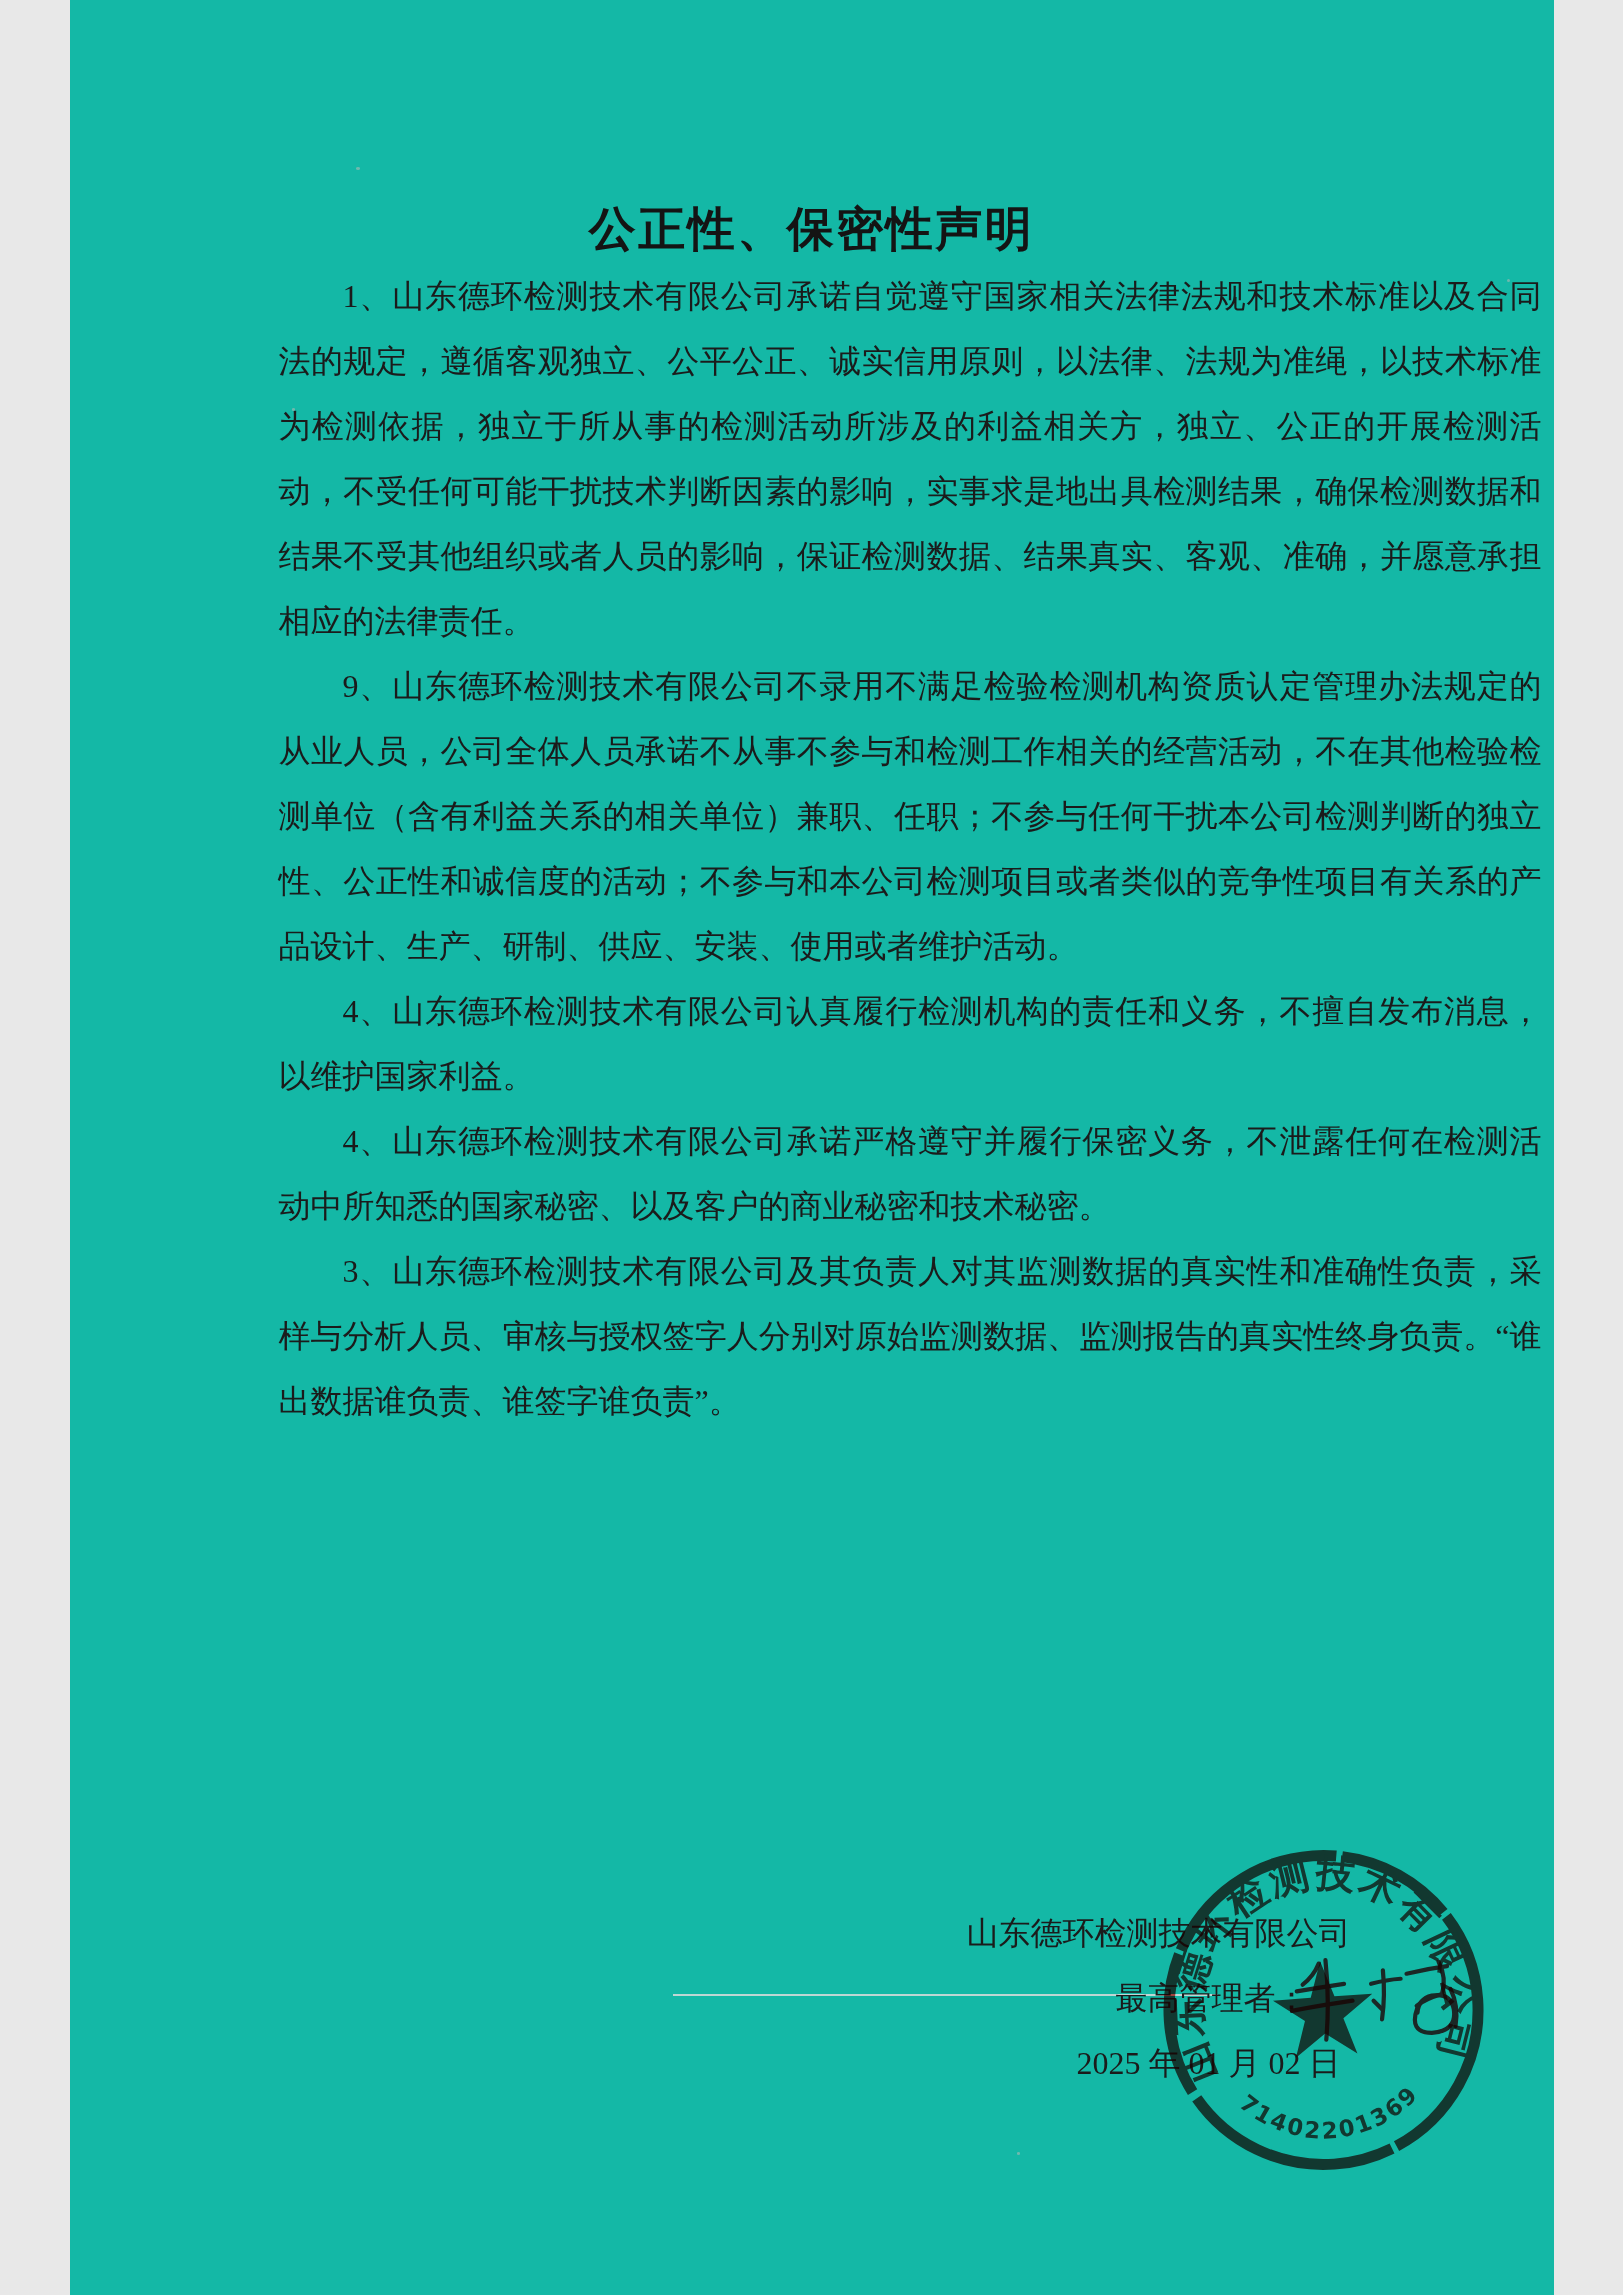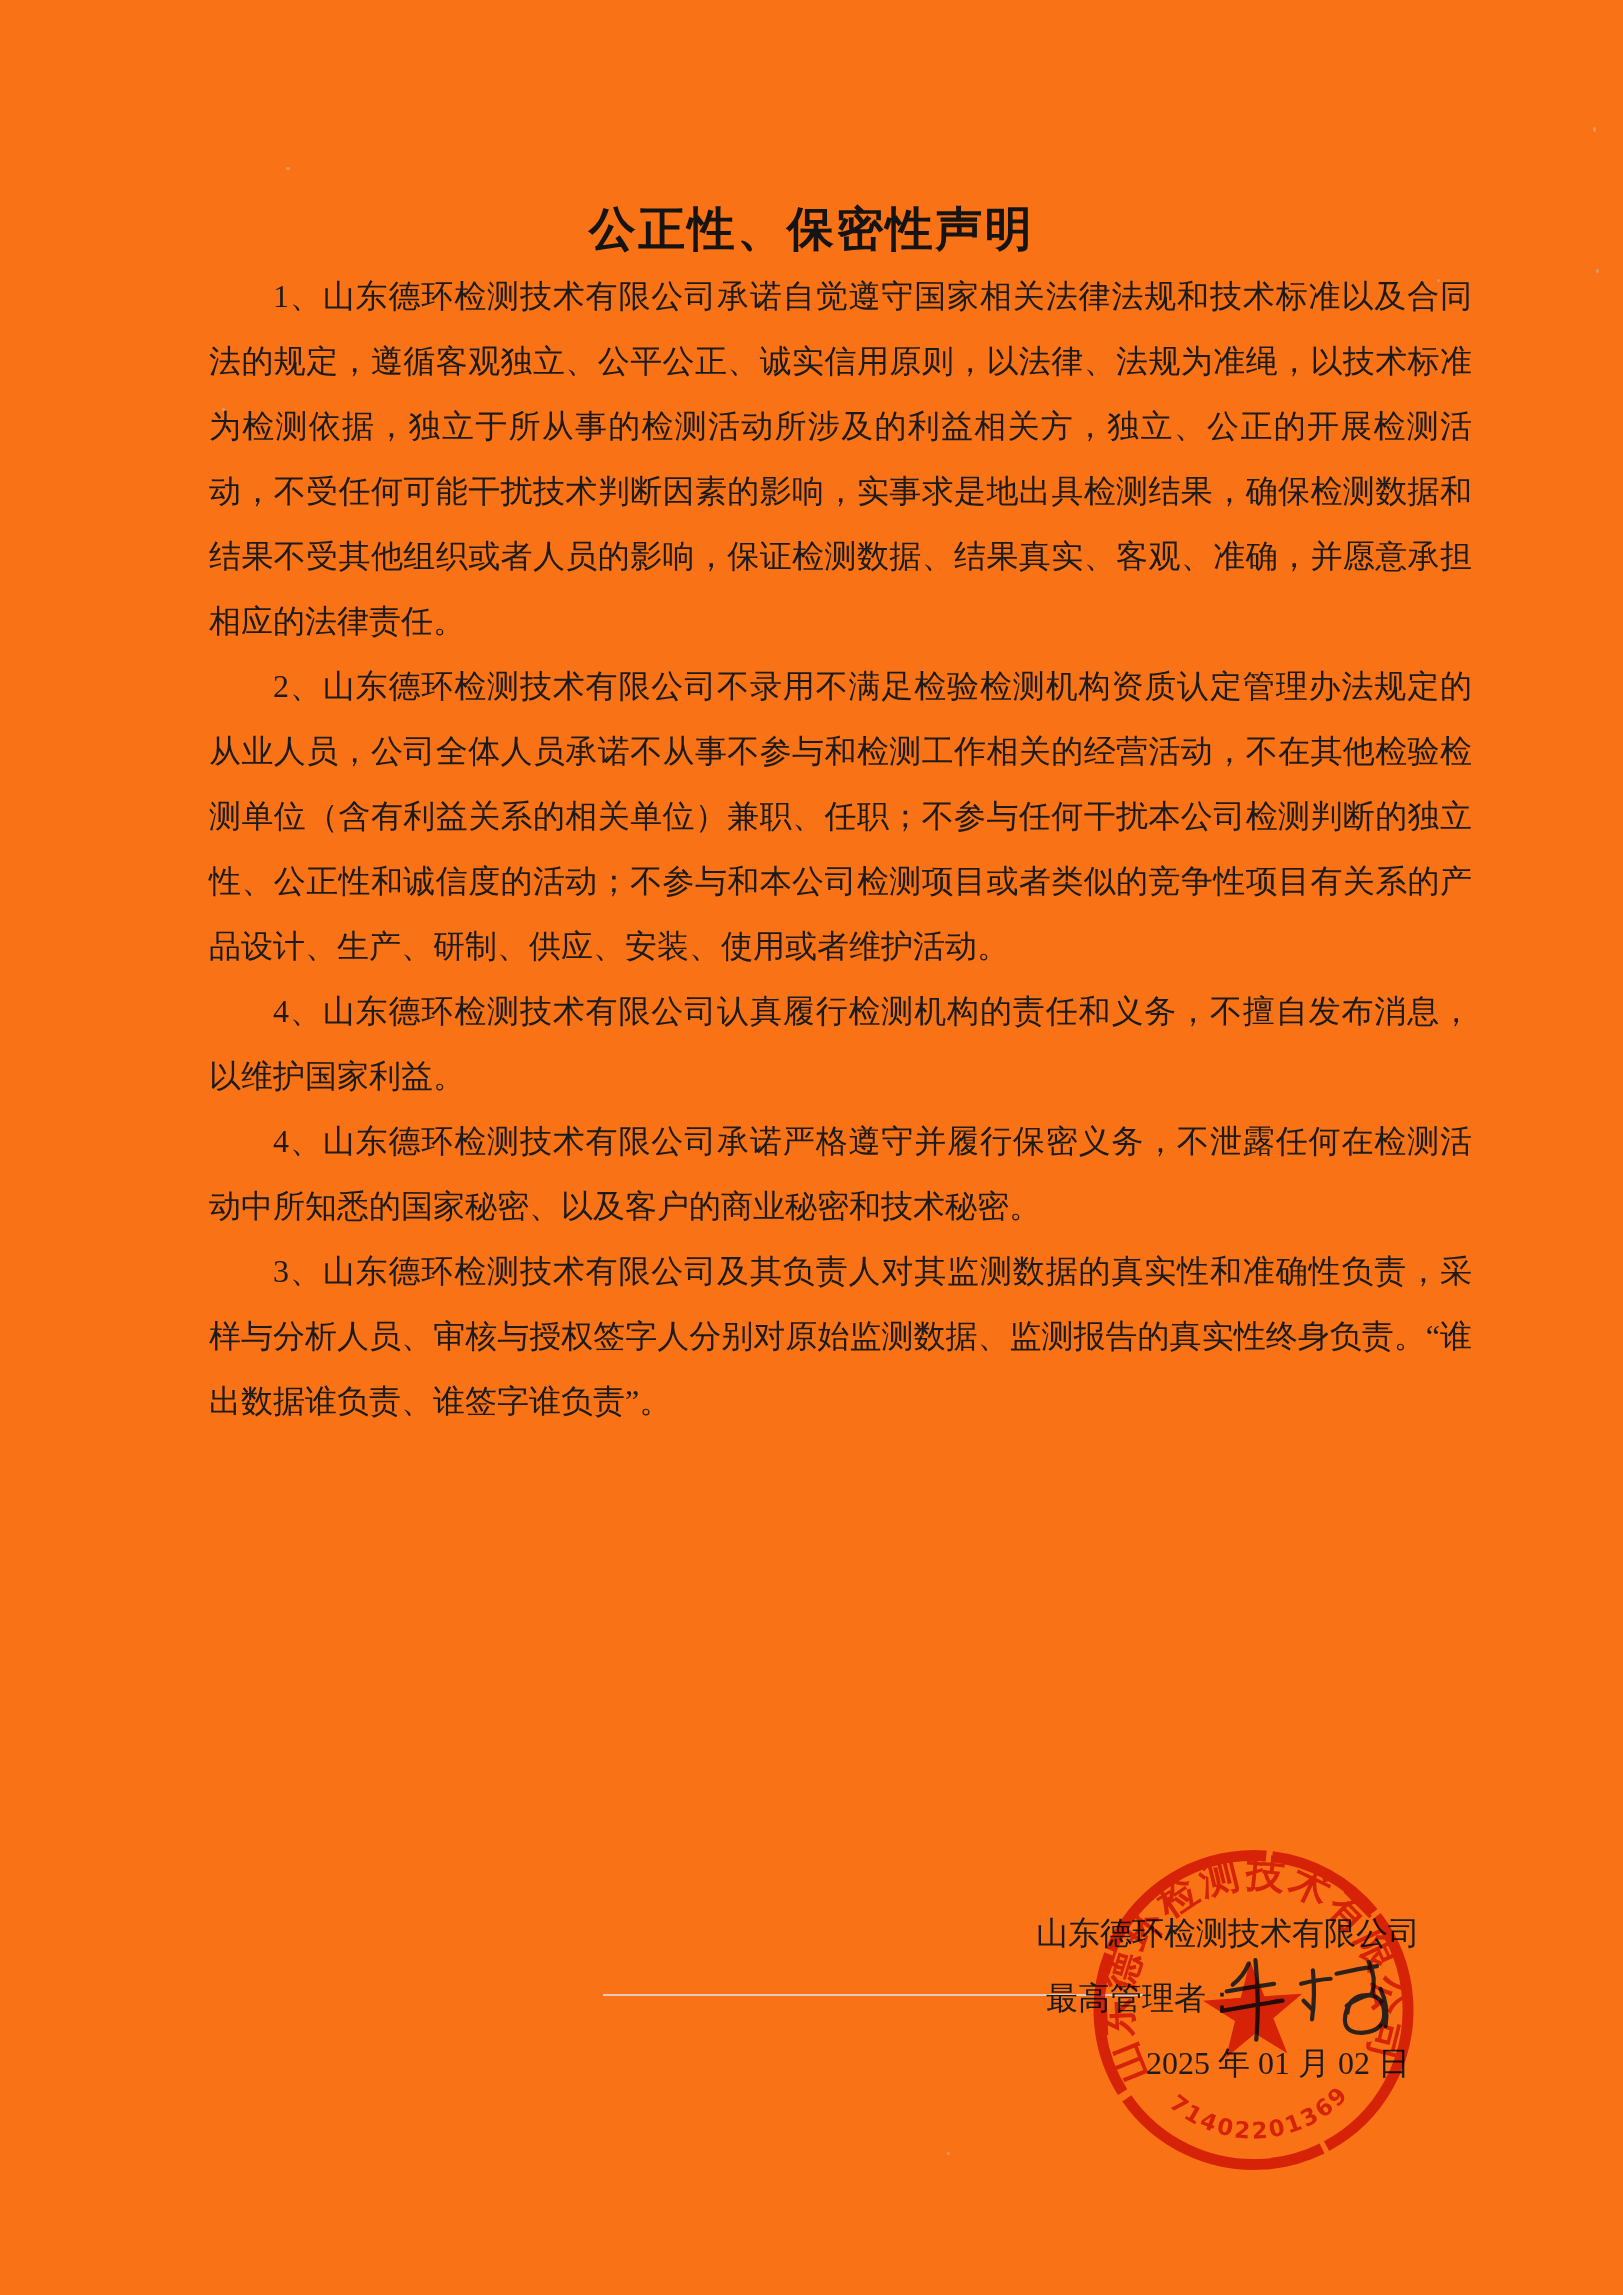--- a/index.html
+++ b/index.html
@@ -1,20 +1,20 @@
 <!DOCTYPE html>
 <html style="font-size:13.5px"><head>
 <meta charset="utf-8">
 <style>
   html,body{margin:0;padding:0;background:#e8e8e8;}
   .page{
     position:relative;
-    width:1623px;height:2295px;
+    width:1484px;height:2295px;
     margin:0 auto;
-    background:#f97316;
+    background:#14b8a6;
     overflow:hidden;
     font-family:"Liberation Serif","DejaVu Serif",serif;
     color:#1b1b1b;
   }
   .doc-title{
     position:absolute;top:167px;left:0;right:0;
     text-align:center;
     font-size:47px;font-weight:bold;
     letter-spacing:2.5px;
     color:#141414;
@@ -62,21 +62,21 @@
 </style>
 </head>
 <body>
 
 <div class="page">
 
   <h1 class="doc-title">公正性、保密性声明</h1>
 
   <div class="doc-body">
     <p>1、山东德环检测技术有限公司承诺自觉遵守国家相关法律法规和技术标准以及合同法的规定，遵循客观独立、公平公正、诚实信用原则，以法律、法规为准绳，以技术标准为检测依据，独立于所从事的检测活动所涉及的利益相关方，独立、公正的开展检测活动，不受任何可能干扰技术判断因素的影响，实事求是地出具检测结果，确保检测数据和结果不受其他组织或者人员的影响，保证检测数据、结果真实、客观、准确，并愿意承担相应的法律责任。</p>
-    <p>2、山东德环检测技术有限公司不录用不满足检验检测机构资质认定管理办法规定的从业人员，公司全体人员承诺不从事不参与和检测工作相关的经营活动，不在其他检验检测单位（含有利益关系的相关单位）兼职、任职；不参与任何干扰本公司检测判断的独立性、公正性和诚信度的活动；不参与和本公司检测项目或者类似的竞争性项目有关系的产品设计、生产、研制、供应、安装、使用或者维护活动。</p>
+    <p>9、山东德环检测技术有限公司不录用不满足检验检测机构资质认定管理办法规定的从业人员，公司全体人员承诺不从事不参与和检测工作相关的经营活动，不在其他检验检测单位（含有利益关系的相关单位）兼职、任职；不参与任何干扰本公司检测判断的独立性、公正性和诚信度的活动；不参与和本公司检测项目或者类似的竞争性项目有关系的产品设计、生产、研制、供应、安装、使用或者维护活动。</p>
     <p>4、山东德环检测技术有限公司认真履行检测机构的责任和义务，不擅自发布消息，以维护国家利益。</p>
     <p>4、山东德环检测技术有限公司承诺严格遵守并履行保密义务，不泄露任何在检测活动中所知悉的国家秘密、以及客户的商业秘密和技术秘密。</p>
     <p>3、山东德环检测技术有限公司及其负责人对其监测数据的真实性和准确性负责，采样与分析人员、审核与授权签字人分别对原始监测数据、监测报告的真实性终身负责。“谁出数据谁负责、谁签字谁负责”。</p>
   </div>
 
   <div class="faint-line"></div>
 
   <div class="closing company">山东德环检测技术有限公司</div>
   <div class="closing manager">最高管理者：</div>
   <div class="closing date">2025 年 01 月 02 日</div>

